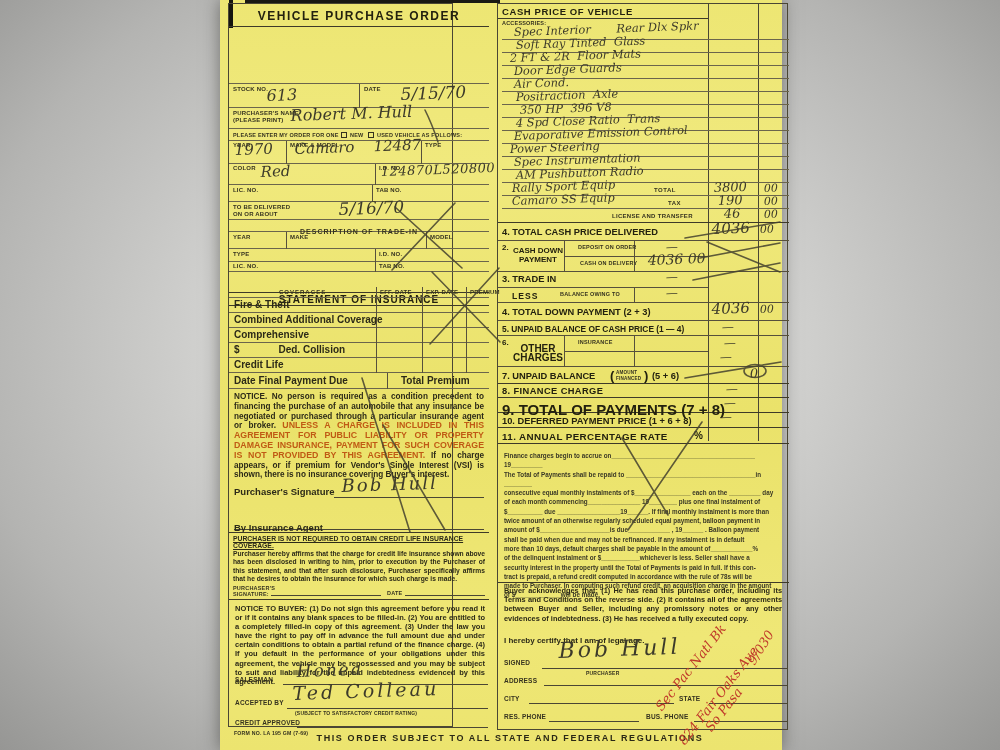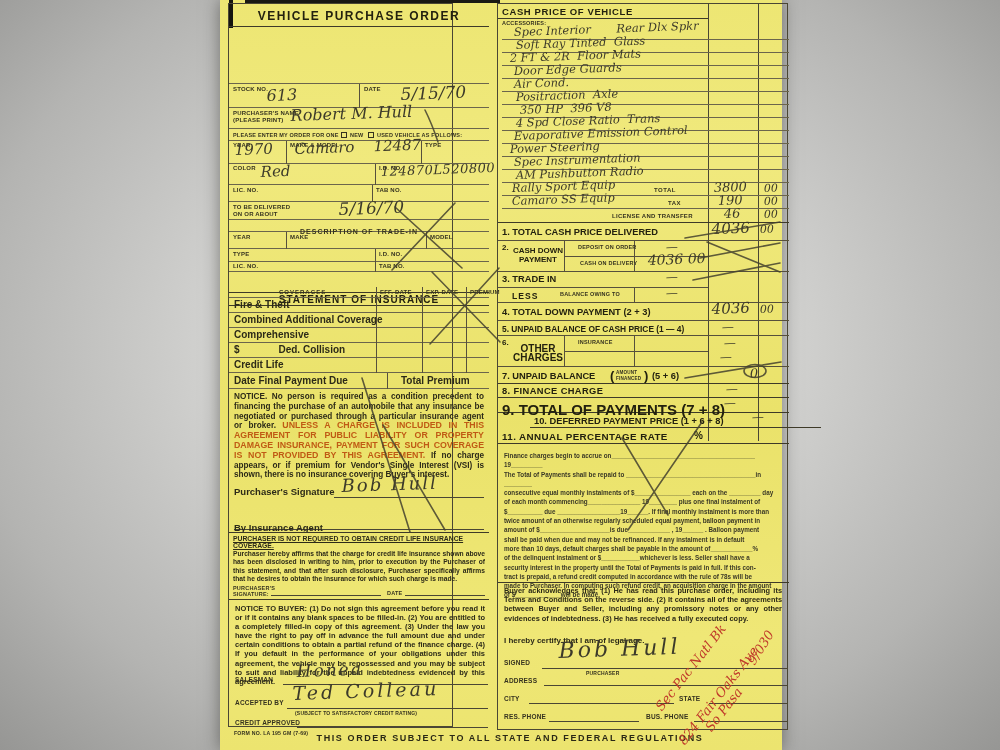--- a/index.html
+++ b/index.html
@@ -258,21 +258,21 @@
       <span class="abs hw" style="left:216px;top:-3px;font-size:13px;">190</span>
       <span class="abs hw" style="left:262px;top:-1px;font-size:11px;">00</span>
     </div>
     <div class="abs" style="left:4px;top:205px;width:287px;height:13px;">
       <span class="abs lbl" style="left:110px;top:4px;letter-spacing:.3px;">LICENSE AND TRANSFER</span>
       <span class="abs hw" style="left:222px;top:-3px;font-size:13px;">46</span>
       <span class="abs hw" style="left:262px;top:-1px;font-size:11px;">00</span>
     </div>
 
     <div class="abs" style="left:0;top:218px;width:291px;height:19px;border-top:1.6px solid #3e3a28;border-bottom:1px solid #56503c;">
-      <span class="abs" style="left:4px;top:4px;font-size:9.3px;font-weight:bold;color:#23210f;">1. TOTAL CASH PRICE DELIVERED</span>
+      <span class="abs" style="left:4px;top:4px;font-size:9.3px;font-weight:bold;color:#23210f;">4. TOTAL CASH PRICE DELIVERED</span>
       <span class="abs hw" style="left:214px;top:-3px;font-size:15px;">4036</span>
       <span class="abs hw" style="left:262px;top:0px;font-size:11px;">00</span>
     </div>
     <div class="abs" style="left:0;top:237px;width:291px;height:31px;border-bottom:1px solid #56503c;">
       <div class="abs vline" style="left:66px;top:0;height:31px;"></div>
       <div class="abs vline" style="left:136px;top:0;height:31px;"></div>
       <div class="abs" style="left:66px;top:15px;width:144px;border-top:1px solid #56503c;"></div>
       <span class="abs" style="left:4px;top:2px;font-size:8px;font-weight:bold;color:#23210f;">2.</span>
       <span class="abs" style="left:14px;top:6px;width:52px;text-align:center;font-size:8px;font-weight:bold;line-height:8.6px;color:#23210f;">CASH DOWN PAYMENT</span>
       <span class="abs lbl2" style="left:80px;top:3px;text-align:center;">DEPOSIT ON ORDER</span>
@@ -318,21 +318,21 @@
       <span class="abs hw" style="left:252px;top:-1px;font-size:13px;">0</span>
     </div>
     <div class="abs" style="left:0;top:380px;width:291px;height:14px;border-bottom:1.3px solid #3e3a28;">
       <span class="abs" style="left:4px;top:2px;font-size:9.3px;font-weight:bold;letter-spacing:.4px;color:#23210f;">8. FINANCE  CHARGE</span>
       <span class="abs hw" style="left:228px;top:-2px;font-size:12px;">—</span>
     </div>
     <div class="abs" style="left:0;top:394px;width:291px;height:15px;border-bottom:1.3px solid #3e3a28;">
       <span class="abs" style="left:4px;top:3px;font-size:15px;font-weight:bold;color:#23210f;">9. TOTAL OF PAYMENTS (7 + 8)</span>
       <span class="abs hw" style="left:226px;top:-2px;font-size:12px;">—</span>
     </div>
-    <div class="abs" style="left:0;top:409px;width:291px;height:15px;border-bottom:1.3px solid #3e3a28;margin-left:32px;">
+    <div class="abs" style="left:0;top:409px;width:291px;height:15px;border-bottom:1.3px solid #3e3a28;">
       <span class="abs" style="left:4px;top:3px;font-size:9.3px;font-weight:bold;color:#23210f;">10. DEFERRED PAYMENT PRICE (1 + 6 + 8)</span>
       <span class="abs hw" style="left:222px;top:-3px;font-size:12px;">—</span>
     </div>
     <div class="abs" style="left:0;top:424px;width:291px;height:16px;border-bottom:1.6px solid #3e3a28;">
       <span class="abs" style="left:4px;top:3px;font-size:9.8px;font-weight:bold;letter-spacing:.4px;color:#23210f;">11. ANNUAL  PERCENTAGE  RATE</span>
       <span class="abs" style="left:196px;top:2px;font-size:10px;font-weight:bold;color:#23210f;">%</span>
     </div>
 
     <div class="abs" style="left:6px;top:447px;width:280px;font-size:6.3px;line-height:9.3px;color:#3a3826;font-weight:bold;">
       <div>Finance charges begin to accrue on_________________________________________ 19_________</div>

